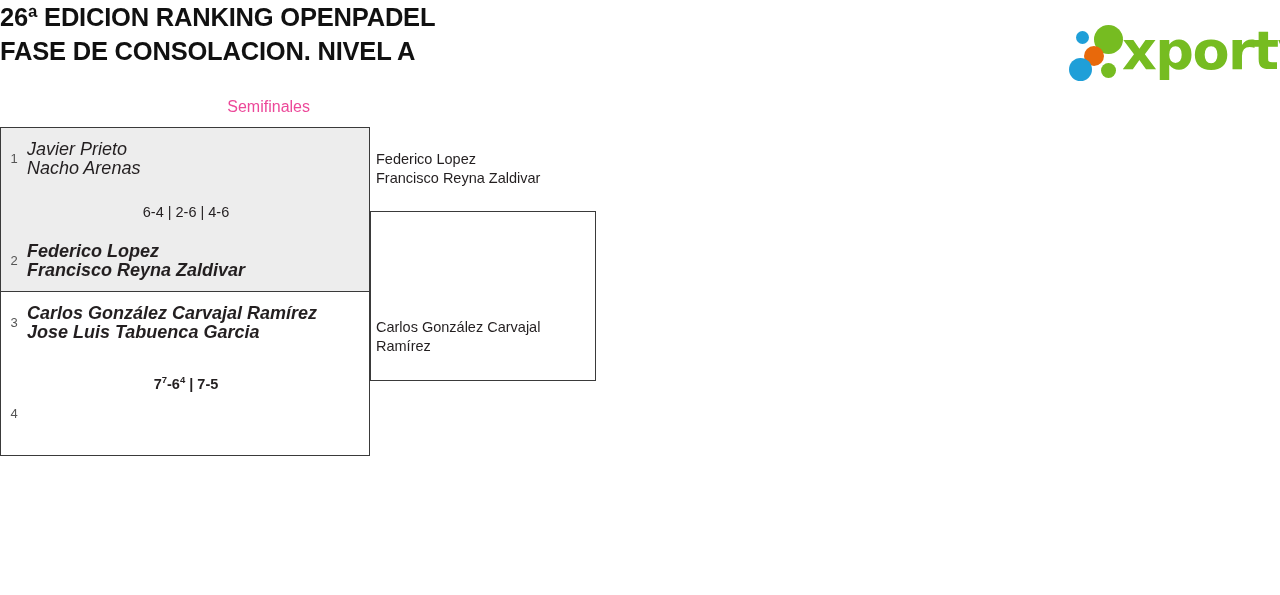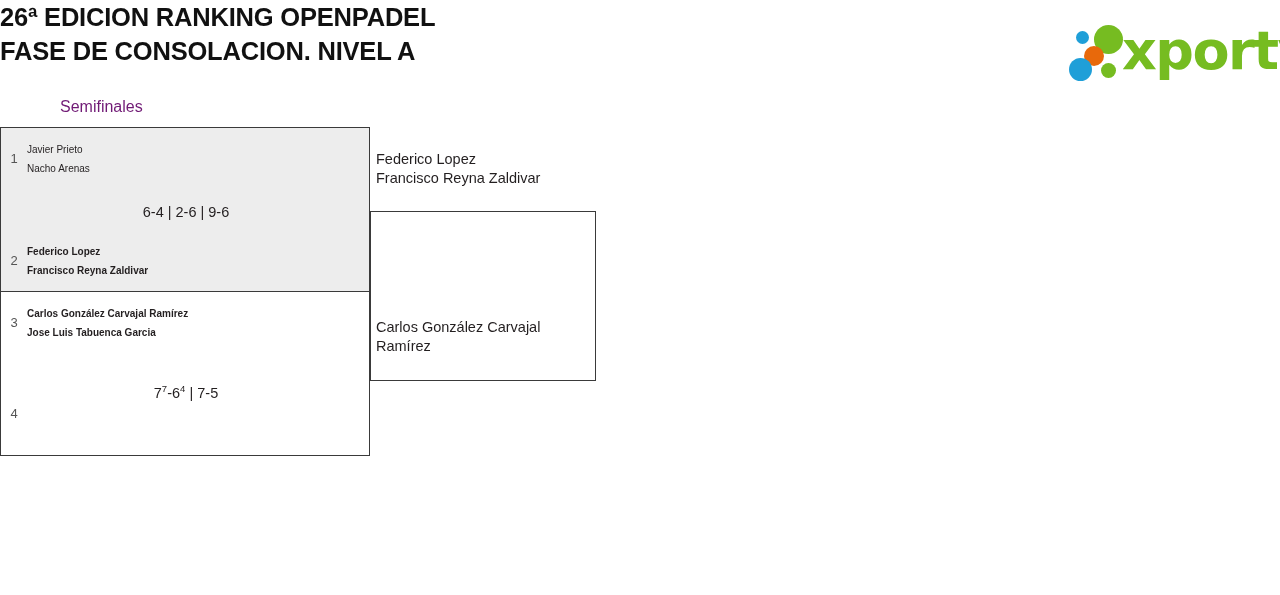--- a/index.html
+++ b/index.html
@@ -64,22 +64,22 @@
     left: 0; top: 90px;
     width: 1280px;
     height: 420px;
   }
   .round-header {
     position: absolute;
     top: 6px;
     font-size: 16px;
     font-weight: 400;
     line-height: 22px;
-    text-align: left;
-    color: #701a75;
+    text-align: right;
+    color: #ec4899;
   }
   #round-header-semifinales { left: 60px; width: 250px; }
   #round-header-final { left: 370px; width: 226px; }
 
   .match-box {
     position: absolute;
     box-sizing: border-box;
     border: 1px solid #3a3a3a;
     background: #ffffff;
   }
@@ -98,43 +98,44 @@
   }
   .seed {
     width: 26px;
     min-width: 26px;
     text-align: center;
     font-size: 13px;
     color: #555555;
     line-height: 16px;
   }
   .players {
-    font-size: 10px;
+    font-size: 18px;
     line-height: 19px;
     color: #231f20;
     white-space: pre-line;
+    font-style: italic;
   }
   .players.winner { font-weight: 700; }
 
   #team-sf1-a { top: 12px; }
   #team-sf1-b { top: 114px; }
   #team-sf2-a { top: 12px; }
   #team-sf2-b { top: 114px; }
 
   .score {
     position: absolute;
     left: 0;
     width: 370px;
     text-align: center;
     font-size: 14.5px;
     line-height: 20px;
     color: #231f20;
   }
   #score-sf1 { top: 74px; }
-  #score-sf2 { top: 91px; }
+  #score-sf2 { top: 82px; font-weight: bold; }
   .score sup {
     font-size: 9.5px;
     vertical-align: super;
     line-height: 0;
   }
 
   
   .final-entry {
     position: absolute;
     font-size: 14.5px;
@@ -180,21 +181,21 @@
   <div class="round-header" id="round-header-semifinales">Semifinales</div>
 
   <div class="match-box shaded" id="match-sf1">
 
     <div class="team-row" id="team-sf1-a">
       <span class="seed">1</span>
       <span class="players">Javier Prieto
 Nacho Arenas</span>
     </div>
 
-    <div class="score" id="score-sf1">6-4 | 2-6 | 9-6</div>
+    <div class="score" id="score-sf1">6-4 | 2-6 | 4-6</div>
 
     <div class="team-row" id="team-sf1-b">
       <span class="seed">2</span>
       <span class="players winner">Federico Lopez
 Francisco Reyna Zaldivar</span>
     </div>
   </div>
 
   <div class="match-box" id="match-sf2">
 

